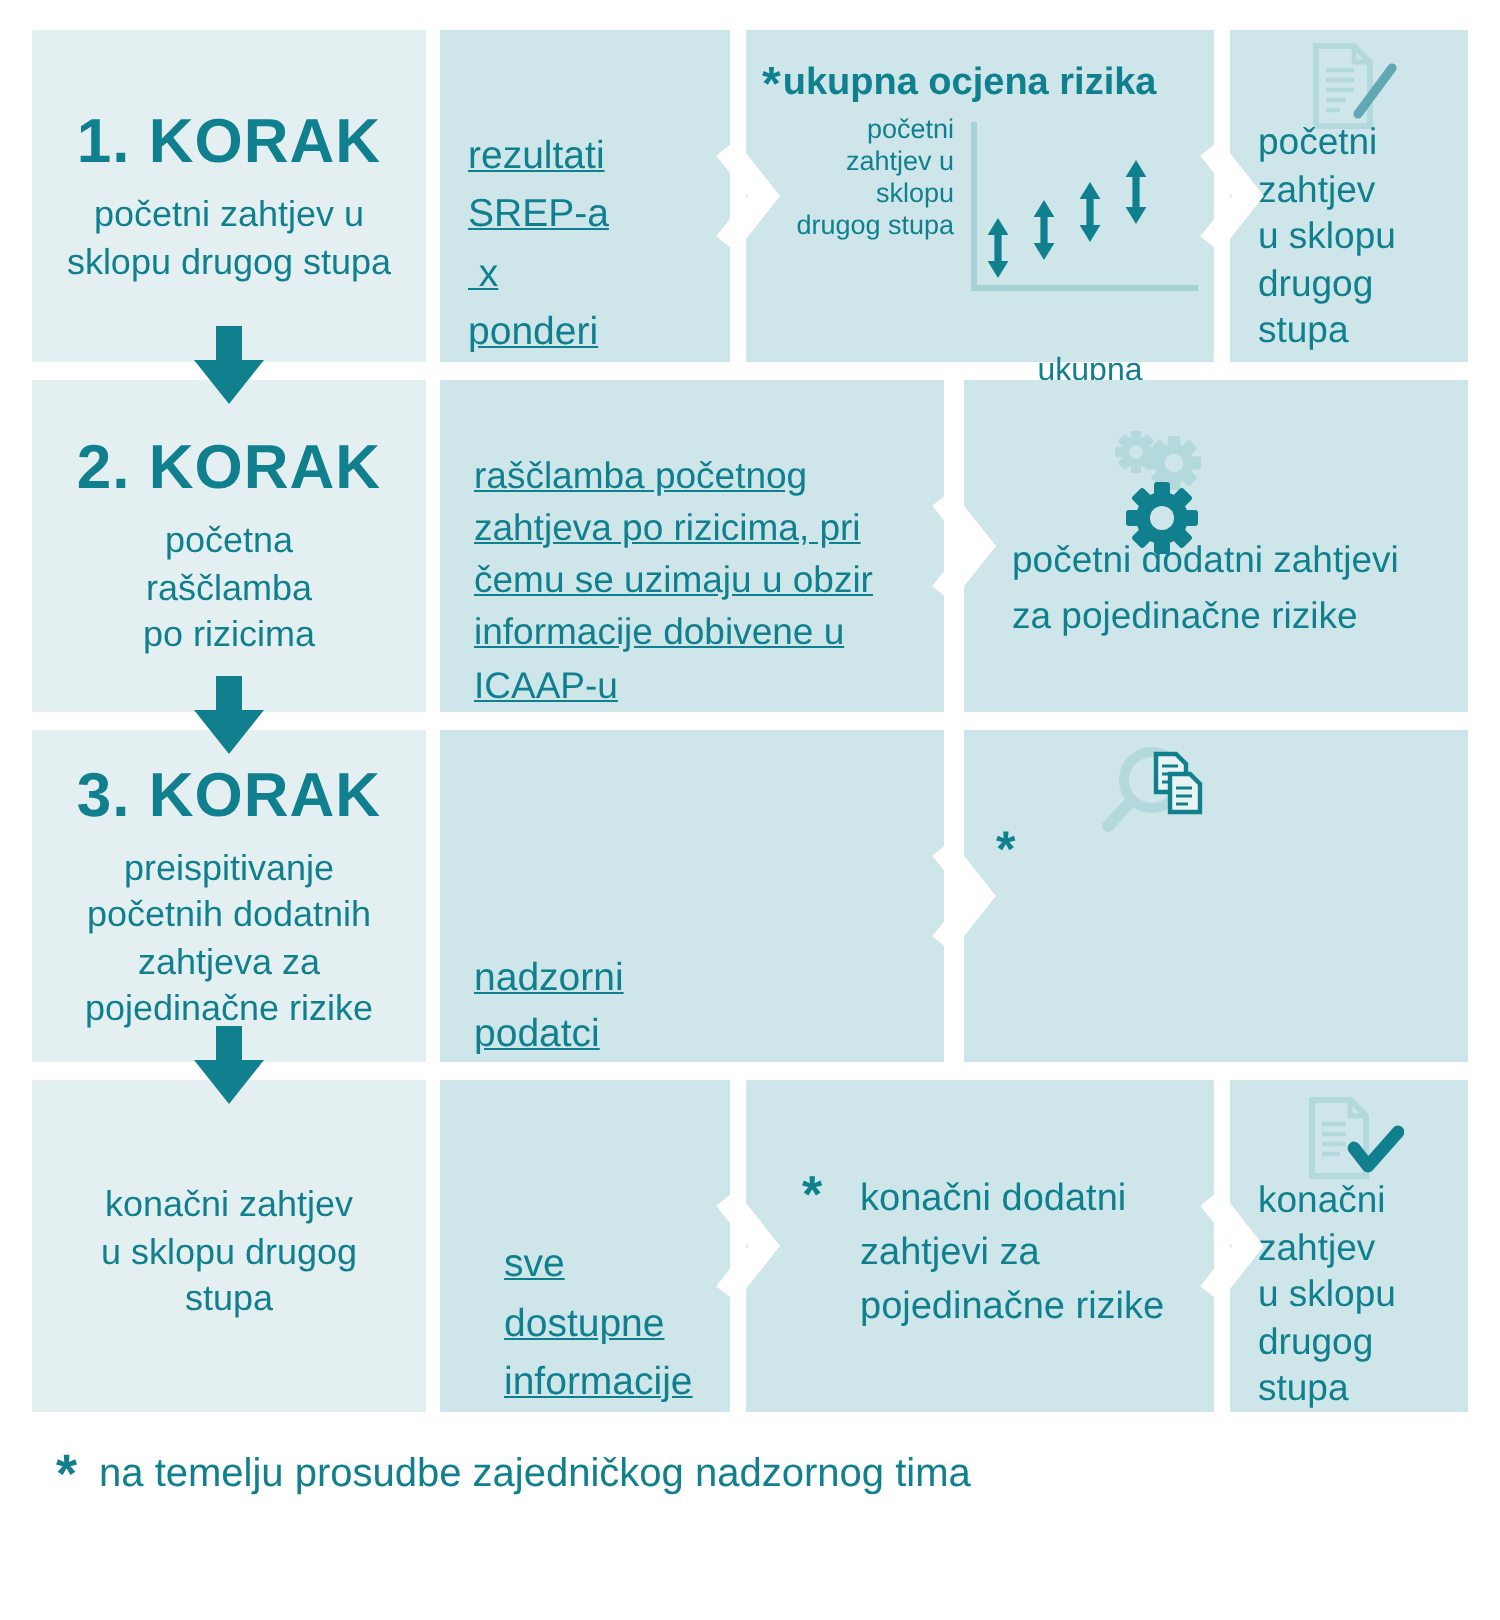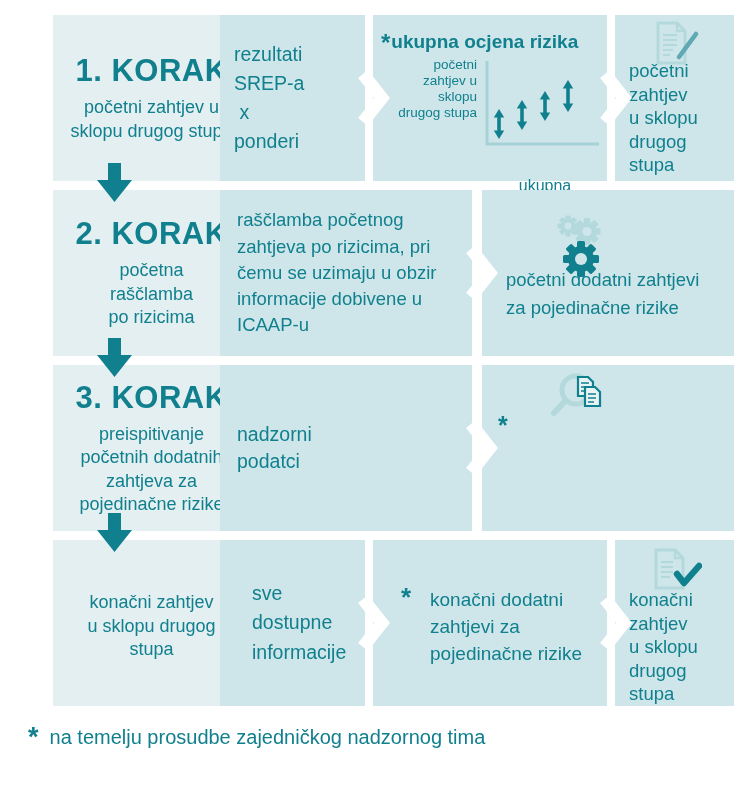--- a/index.html
+++ b/index.html
@@ -1,37 +1,37 @@
 <!DOCTYPE html>
 <html><head>
 <meta charset="utf-8">
 <style>
   html,body{margin:0;padding:0;background:#fff;}
   .stage{position:relative;width:750px;height:810px;background:#ffffff;overflow:hidden;
          font-family:"Liberation Sans","DejaVu Sans",sans-serif;color:#11808E;}
   .box{position:absolute;background:#CEE6E9;}
-  .box.light{background:#E4EFF1;margin-left:37px;}
+  .box.light{background:#E4EFF1;}
 
   
   .r1{top:15px;height:166px;}
   .r2{top:190px;height:166px;}
   .r3{top:365px;height:166px;}
   .r4{top:540px;height:166px;}
   .c-step{left:16px;width:197px;}
   .c2-narrow{left:220px;width:145px;}
   .c3-wide{left:373px;width:234px;}
   .c4{left:615px;width:119px;}
   .c2-big{left:220px;width:252px;}
   .c3-big{left:482px;width:252px;}
 
   .step-box{display:flex;flex-direction:column;align-items:center;justify-content:center;text-align:center;}
   .step-heading{font-size:31px;font-weight:bold;letter-spacing:.5px;}
   .step-sub{font-size:18px;line-height:1.3;margin-top:7px;white-space:pre;}
 
-  .flex-cell{display:flex;align-items:center;}
+  .flex-cell{display:flex;align-items:flex-end;text-decoration:underline;}
   .cell-text{font-size:19px;line-height:1.42;white-space:pre;}
   .tall-lines{line-height:1.5;}
   .abs{position:absolute;}
 
   .marker{font-weight:bold;}
 
   
   .chart-title{position:absolute;top:14px;left:8px;font-size:19px;font-weight:600;white-space:nowrap;}
   .chart-title .marker{font-size:24px;vertical-align:-3px;margin-right:1px;}
   .chart-ylab{position:absolute;top:42px;left:0;width:104px;text-align:right;

